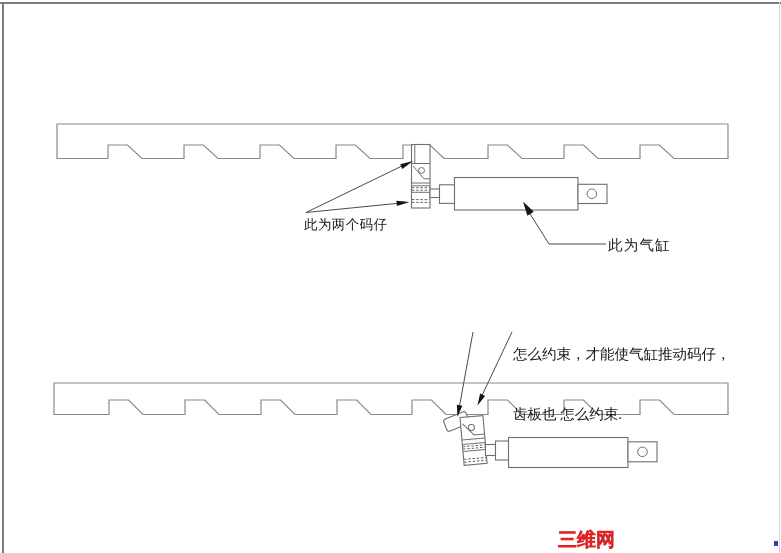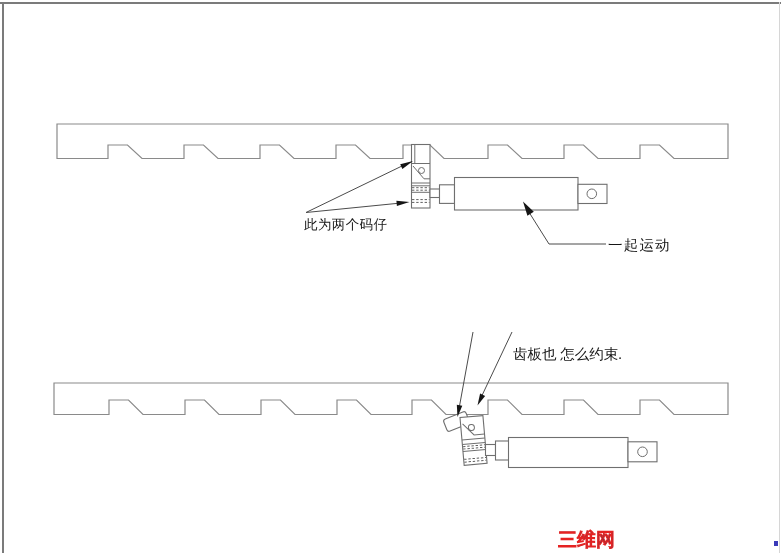--- a/index.html
+++ b/index.html
@@ -134,22 +134,23 @@
 
     <g>
       <line class="leader" x1="473" y1="332" x2="459.5" y2="406"></line>
       <polygon class="arrow" points="457.5,417 462.3,405.8 456.8,404.8"></polygon>
       <line class="leader" x1="512" y1="332" x2="482" y2="395.5"></line>
       <polygon class="arrow" points="477.5,405.5 485.1,395.9 480.1,393.5"></polygon>
     </g>
   </svg>
 
   <div class="label label-two">此为两个码仔</div>
-  <div class="label label-cyl">一起运动</div>
+  <div class="label label-cyl">此为气缸</div>
 
   <div class="question">
+    <div>怎么约束，才能使气缸推动码仔，</div>
     <div>齿板也 怎么约束.</div>
   </div>
 
   <div class="watermark">三维网www.3dportal.cn</div>
   <div class="corner-dot"></div>
 
 </div>
 
 </body></html>

